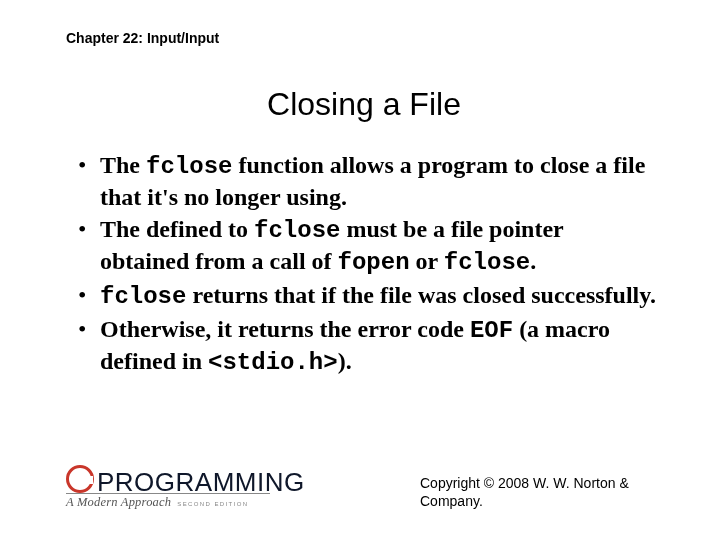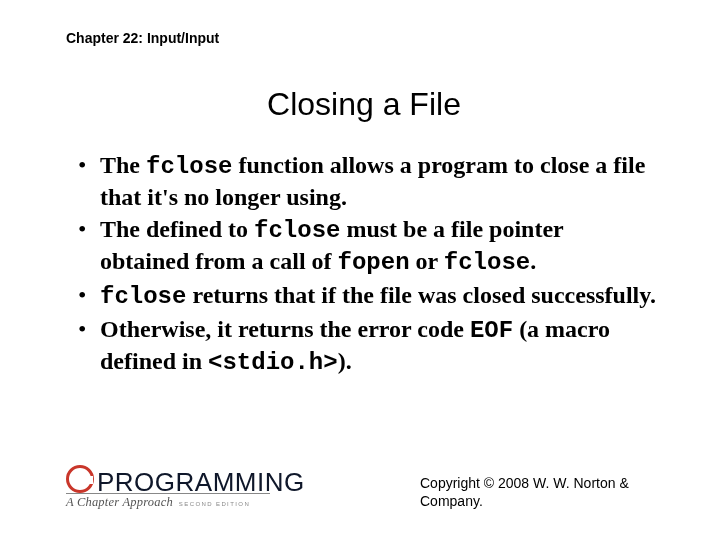--- a/index.html
+++ b/index.html
@@ -176,21 +176,21 @@
     </div>
   </div>
 
   <div class="footer">
     <div class="logo">
       <div class="logo-top">
         <div class="logo-c"></div>
         <div class="logo-word">PROGRAMMING</div>
       </div>
       <div class="logo-sub">
-        <span>A Chapter Approach</span><span class="logo-ed">SECOND EDITION</span>
+        <span>A Modern Approach</span><span class="logo-ed">SECOND EDITION</span>
       </div>
     </div>
     <div class="copyright">
       <div>Copyright © 2008 W. W. Norton &amp; Company.</div>
     </div>
   </div>
 
 </div>
 
 </body></html>

